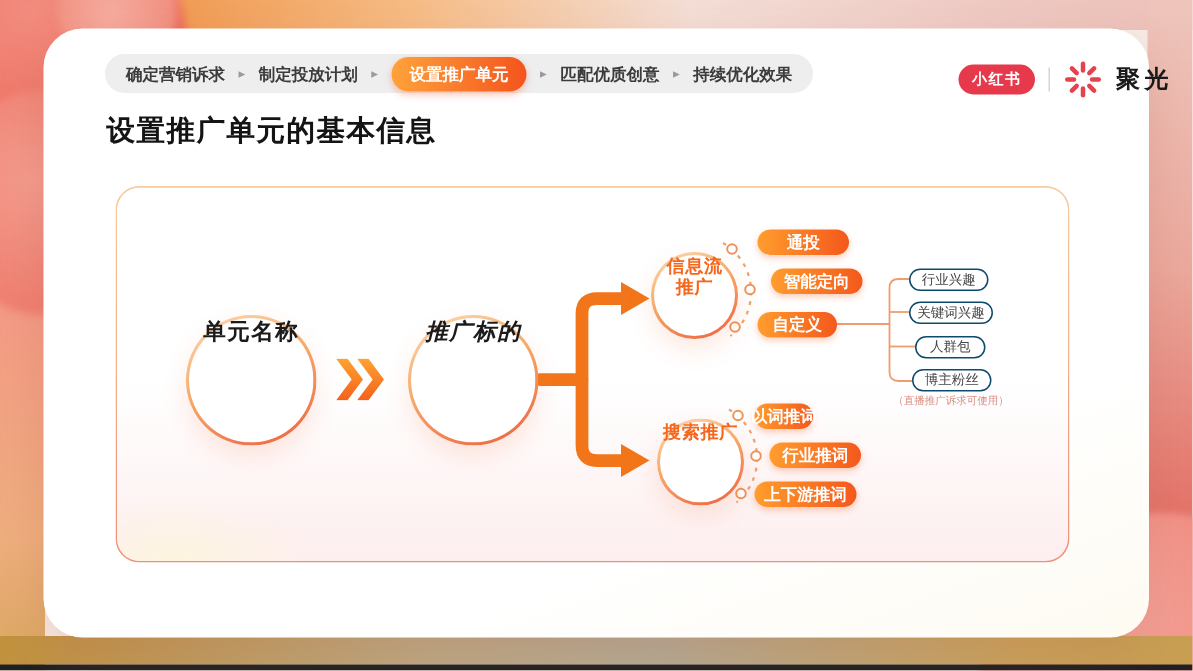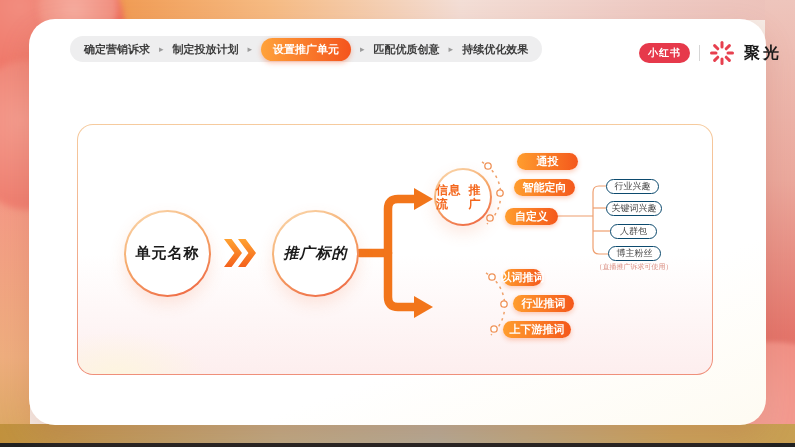--- a/index.html
+++ b/index.html
@@ -60,21 +60,21 @@
       radial-gradient(130px 60px at 6% 100%, #fdf5df, rgba(255,255,255,0) 70%) padding-box,
       linear-gradient(180deg,#ffffff 52%,#fdeeee 100%) padding-box,
       linear-gradient(180deg,#f6cb9e,#ef8f7a) border-box; }
 
   
   .node-circle { position:absolute; border-radius:50%;
     border:2px solid transparent;
     background:linear-gradient(#ffffff,#ffffff) padding-box,
                linear-gradient(155deg,#fbdcb4 0%,#f5a96a 45%,#ee5f3e 100%) border-box;
     box-shadow:0 7px 16px rgba(240,120,70,.16);
-    display:flex; flex-direction:row; align-items:center; justify-content:center; }
+    display:flex; flex-direction:column; align-items:center; }
   .node-big { width:87px; height:87px; }
   .node-big span { font-size:15px; font-weight:800; color:#1b1b1b; letter-spacing:1px; }
   .node-small { width:58px; height:58px; }
   .node-small span { font-size:12px; font-weight:800; color:#f4671d; line-height:1.2; letter-spacing:.5px; }
   .c-unit { left:124px; top:210px; }
   .c-target { left:272px; top:210px;font-style:italic; }
   .c-feed { left:434px; top:168px; }
   .c-search { left:438px; top:279px; }
 
   
@@ -139,20 +139,21 @@
         <line x1="19" y1="13" x2="23.5" y2="13"></line>
         <line x1="5.6" y1="5.6" x2="8.8" y2="8.8"></line>
         <line x1="17.2" y1="17.2" x2="20.4" y2="20.4"></line>
         <line x1="5.6" y1="20.4" x2="8.8" y2="17.2"></line>
         <line x1="17.2" y1="8.8" x2="20.4" y2="5.6"></line>
       </g>
     </svg>
     <span class="juguang-text">聚光</span>
   </div>
 
+  <div class="page-title">设置推广单元的基本信息</div>
 
   <div class="diagram-card"></div>
 
   <svg class="connectors" viewBox="0 0 795 447">
 
     <g fill="none" stroke="#f2751a" stroke-width="8.5" stroke-linecap="round">
       <path d="M 360 253 H 388"></path>
       <path d="M 416 199 H 398 Q 388 199 388 209 V 297 Q 388 307 398 307 H 416"></path>
     </g>
     <g fill="#f2751a">
@@ -195,22 +196,25 @@
     <div class="chev"></div>
       <div class="chev"></div>
   </div>
   <div class="node-circle node-big c-target">
     <span>推广标的</span>
   </div>
   <div class="node-circle node-small c-feed">
     <span>信息流</span>
     <span>推广</span>
   </div>
-
-  <div class="opill" style="left:505px; top:153px; width:61px;margin-left:12px;">通投</div>
+  <div class="node-circle node-small c-search">
+    <span>搜索推广</span>
+  </div>
+
+  <div class="opill" style="left:505px; top:153px; width:61px;">通投</div>
   <div class="opill" style="left:514px; top:179px; width:61px;">智能定向</div>
   <div class="opill" style="left:505px; top:208px; width:53px;">自定义</div>
 
   <div class="opill" style="left:503px; top:269px; width:39px;">以词推词</div>
   <div class="opill" style="left:513px; top:295px; width:61px;">行业推词</div>
   <div class="opill" style="left:503px; top:321px; width:68px;">上下游推词</div>
 
   <div class="wpill" style="left:606px; top:179px; width:53px;">行业兴趣</div>
   <div class="wpill" style="left:606px; top:201px; width:56px;">关键词兴趣</div>
   <div class="wpill" style="left:610px; top:224px; width:47px;">人群包</div>

